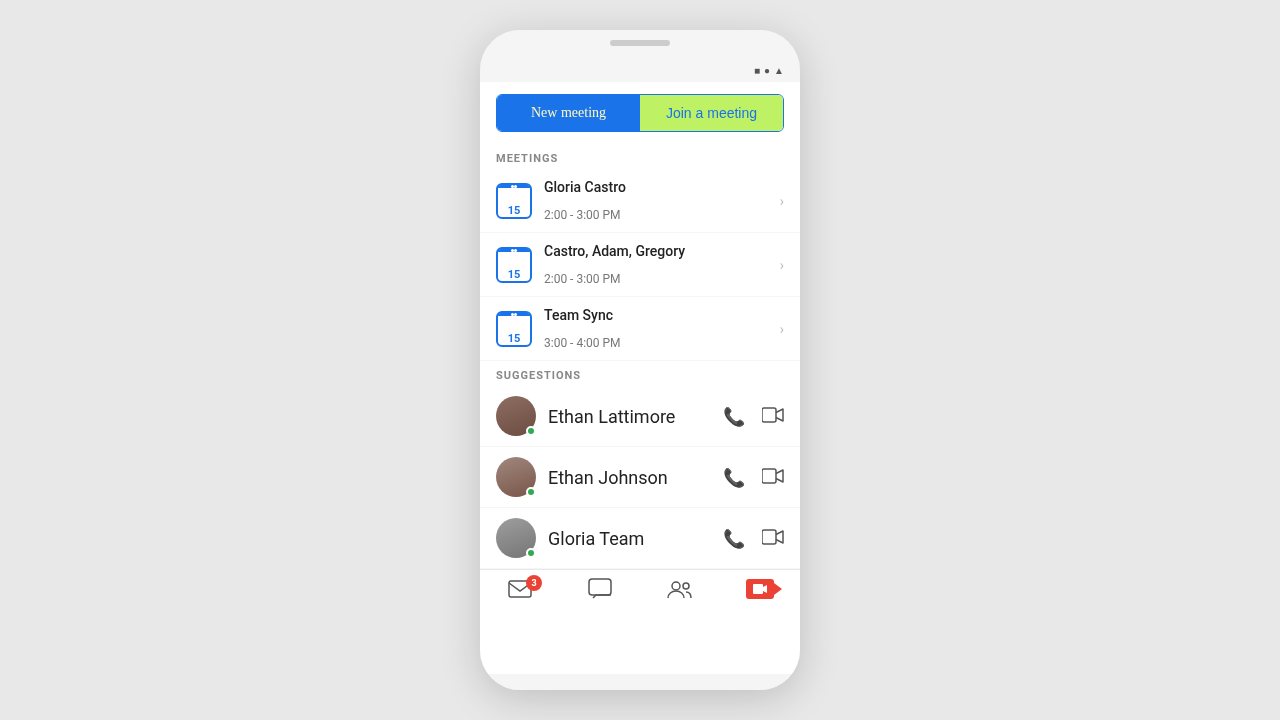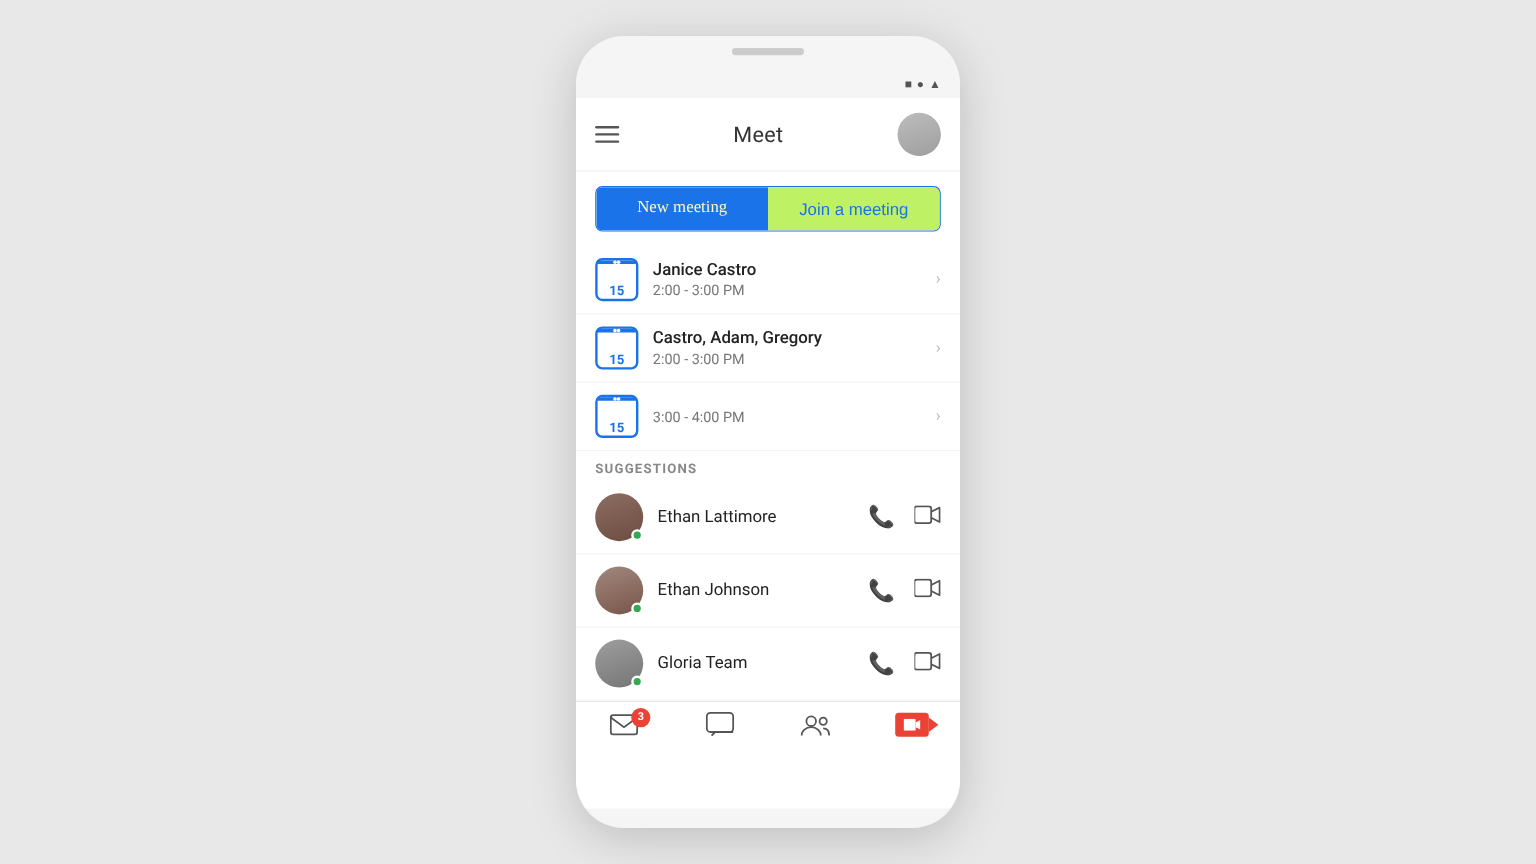--- a/index.html
+++ b/index.html
@@ -219,21 +219,21 @@
 
     .meeting-name {
       font-size: 14px;
       font-weight: 500;
       color: #222;
     }
 
     .meeting-time {
       font-size: 12px;
       color: #777;
-      margin-top: 2px;
+      margin-top: 13px;
     }
 
     .chevron {
       font-size: 14px;
       color: #bbb;
     }
 
     
     .suggestion-item {
       display: flex;
@@ -267,21 +267,21 @@
       background: #34a853;
       border-radius: 50%;
       border: 2px solid #fff;
       position: absolute;
       bottom: 0;
       right: 0;
     }
 
     .contact-name {
       flex: 1;
-      font-size: 14px;
+      font-size: 18px;
       font-weight: 400;
       color: #222;
     }
 
     .action-icons {
       display: flex;
       gap: 16px;
       align-items: center;
     }
 
@@ -377,50 +377,40 @@
   </div>
 
   <div class="status-bar">
     <span class="status-icon">■</span>
     <span class="status-icon">●</span>
     <span class="status-icon">▲</span>
   </div>
 
   <div class="app-content">
 
-    <div class="header">
-      <div class="hamburger-icon">
-        <span></span>
-          <span></span>
-          <span></span>
-      </div>
-      <span class="app-title">Meet</span>
-      <div class="avatar-circle">
-        <div class="avatar-img face-user"></div>
-      </div>
-    </div>
 
     <div class="toggle-bar">
       <button class="toggle-btn active">New meeting</button>
       <button class="toggle-btn inactive">Join a meeting</button>
     </div>
 
+    <div class="section-label">MEETINGS</div>
 
     <div class="meeting-item">
       <div class="cal-icon-wrap">
         <div class="cal-top">
             <div class="cal-dot"></div>
             <div class="cal-dot"></div>
           </div>
         <div class="cal-body">
             <span class="cal-number">15</span>
           </div>
       </div>
       <div class="meeting-info">
-        <div class="meeting-name">Janice Castro</div>
+        <div class="meeting-name">Gloria Castro</div>
         <div class="meeting-time">2:00 - 3:00 PM</div>
       </div>
       <span class="chevron">›</span>
     </div>
 
     <div class="meeting-item">
       <div class="cal-icon-wrap">
         <div class="cal-top">
             <div class="cal-dot"></div>
             <div class="cal-dot"></div>
@@ -440,20 +430,21 @@
       <div class="cal-icon-wrap">
         <div class="cal-top">
             <div class="cal-dot"></div>
             <div class="cal-dot"></div>
           </div>
         <div class="cal-body">
             <span class="cal-number">15</span>
           </div>
       </div>
       <div class="meeting-info">
+        <div class="meeting-name">Team Sync</div>
         <div class="meeting-time">3:00 - 4:00 PM</div>
       </div>
       <span class="chevron">›</span>
     </div>
 
     <div class="section-label">SUGGESTIONS</div>
 
     <div class="suggestion-item">
       <div class="contact-avatar">
         <div class="contact-avatar-inner face-ethan"></div>

